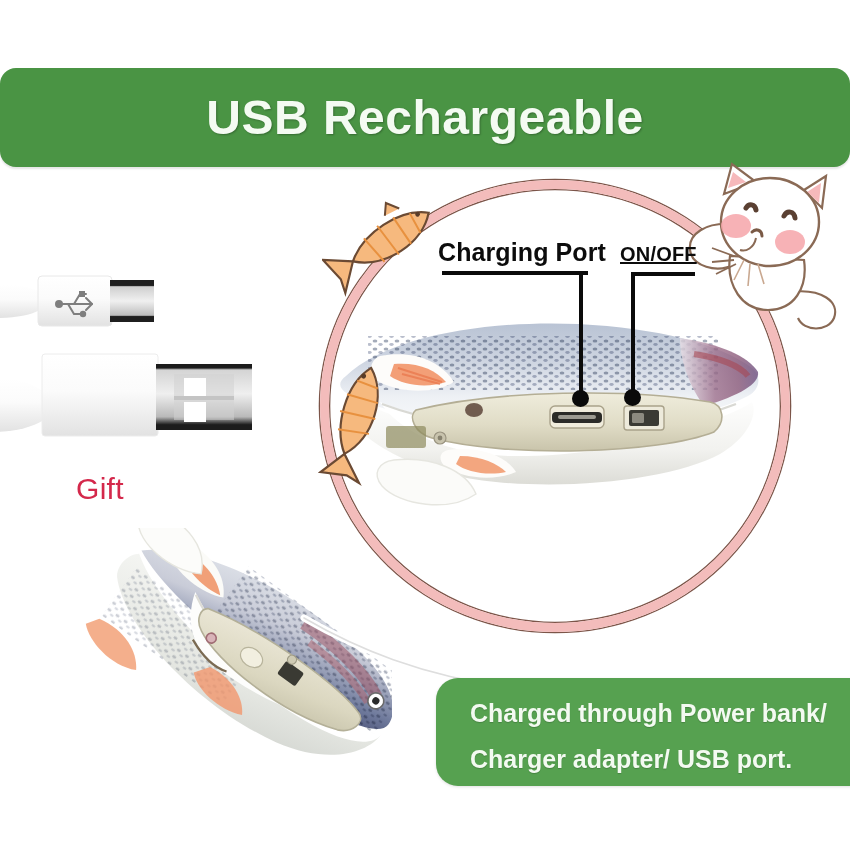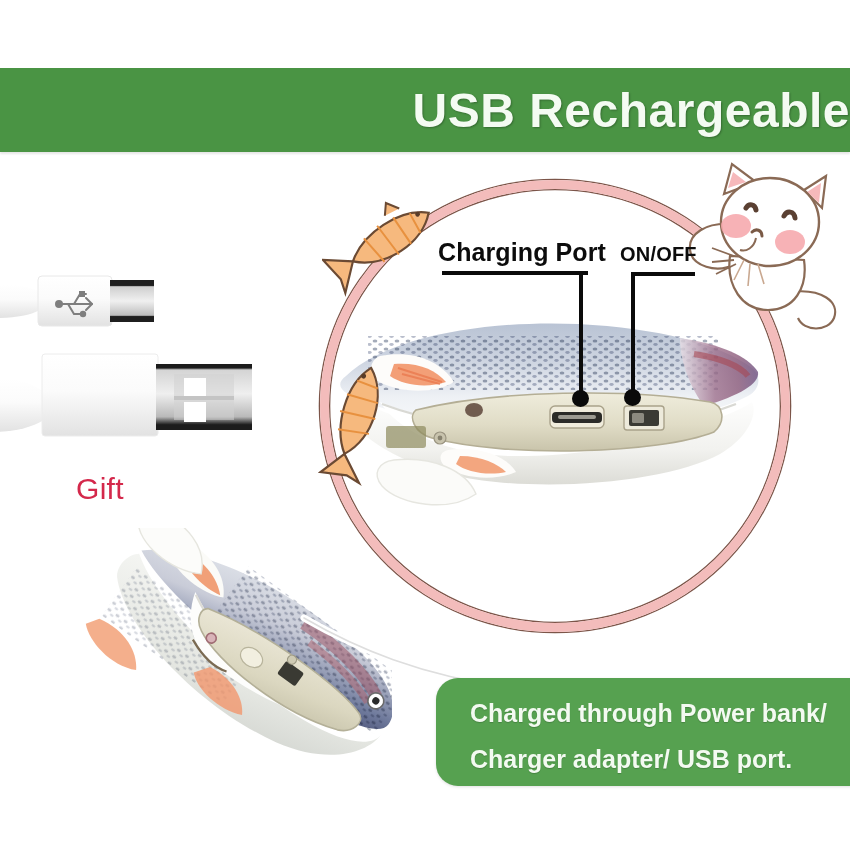--- a/index.html
+++ b/index.html
@@ -8,24 +8,25 @@
     width:850px;height:850px;
     background:#ffffff;
     font-family:"Liberation Sans","DejaVu Sans",sans-serif;
     overflow:hidden;
     position:relative;
   }
   .stage{position:absolute;inset:0;width:850px;height:850px;background:#fff;overflow:hidden;}
 
   
   .banner{
-    position:absolute;left:0;top:68px;width:850px;height:84px;
+    position:absolute;left:0;top:68px;width:850px;height:99px;
     background:#4a9444;
-    display:flex;align-items:center;justify-content:flex-end;
+    display:flex;align-items:center;justify-content:center;
     box-shadow:0 2px 2px rgba(0,0,0,.10);
+    border-radius:16px;
   }
   .banner-title{
     color:#f4fbf2;
     font-size:48px;
     font-weight:bold;
     letter-spacing:.5px;
     text-shadow:1px 1px 2px rgba(0,0,0,.28);
     white-space:nowrap;
     font-family:"Liberation Sans","DejaVu Sans",sans-serif;
   }
@@ -63,21 +64,21 @@
 
   
   .label-charging{
     position:absolute;left:438px;top:238px;
     font-size:25px;font-weight:bold;color:#0c0c0c;
     letter-spacing:.1px;white-space:nowrap;
   }
   .label-onoff{
     position:absolute;left:620px;top:243px;
     font-size:20px;font-weight:bold;color:#0c0c0c;
-    letter-spacing:.2px;white-space:nowrap;
+    letter-spacing:.2px;white-space:nowrap;text-decoration:underline;
   }
   .leader{position:absolute;background:#0a0a0a;}
   .leader-h-1{left:442px;top:271px;width:146px;height:4px;}
   .leader-v-1{left:579px;top:271px;width:4px;height:128px;}
   .leader-dot-1{left:572px;top:390px;width:17px;height:17px;border-radius:50%;background:#0a0a0a;position:absolute;}
   .leader-h-2{left:631px;top:272px;width:64px;height:4px;}
   .leader-v-2{left:631px;top:272px;width:4px;height:126px;}
   .leader-dot-2{left:624px;top:389px;width:17px;height:17px;border-radius:50%;background:#0a0a0a;position:absolute;}
 
   

